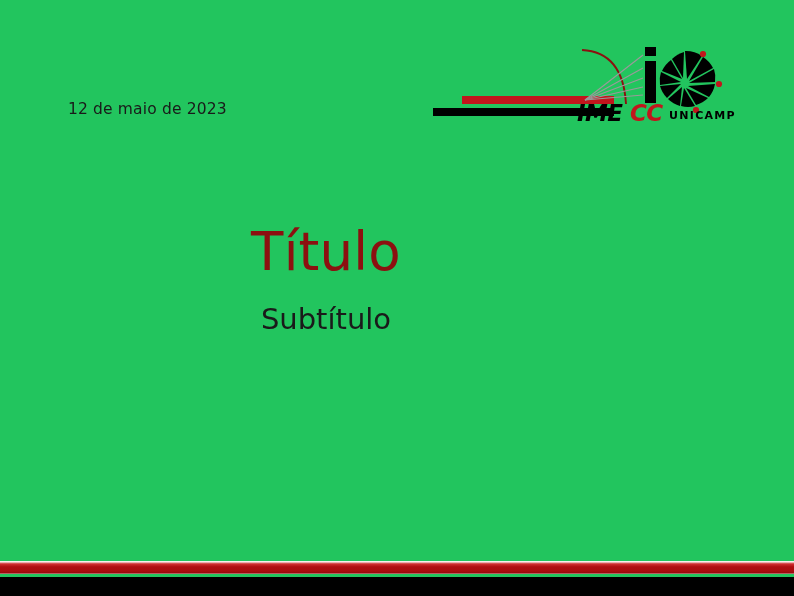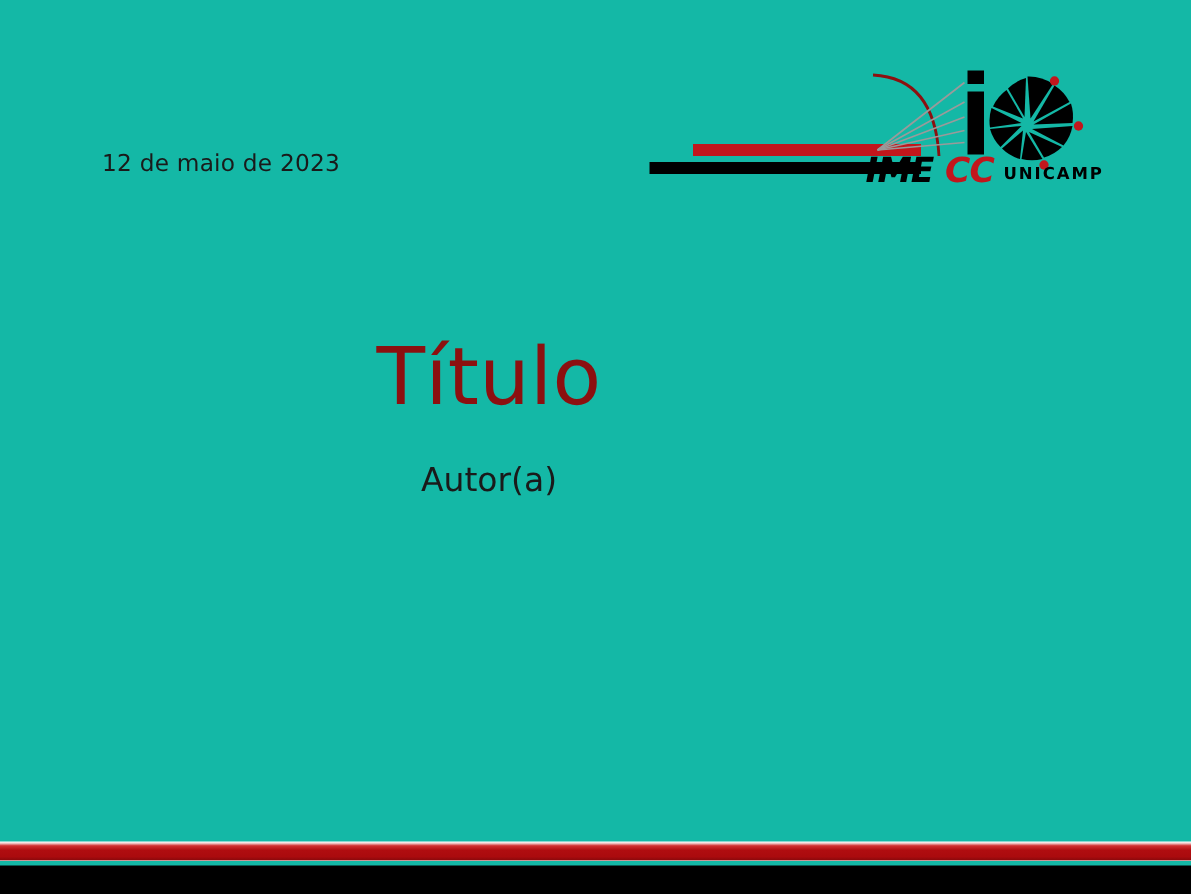--- a/index.html
+++ b/index.html
@@ -5,21 +5,21 @@
 <style>
   html, body {
     margin: 0;
     padding: 0;
     background: #ffffff;
   }
   #slide {
     position: relative;
     width: 794px;
     height: 596px;
-    background: #14b8a6;
+    background: #22c55e;
     overflow: hidden;
     font-family: "DejaVu Sans", "Liberation Sans", sans-serif;
     -webkit-font-smoothing: antialiased;
   }
 
   
   #date-text {
     position: absolute;
     left: 68px;
     top: 100px;
@@ -159,19 +159,19 @@
 
       <text x="0" y="79" font-family="'DejaVu Sans','Liberation Sans',sans-serif" font-size="23" font-weight="bold" font-style="italic" letter-spacing="-0.6" fill="#000000">IME</text>
       <text x="53" y="79" font-family="'DejaVu Sans','Liberation Sans',sans-serif" font-size="23" font-weight="bold" font-style="italic" letter-spacing="-0.6" fill="#c2161c">CC</text>
 
       <text x="92" y="77" font-family="'DejaVu Sans','Liberation Sans',sans-serif" font-size="11" font-weight="bold" letter-spacing="1.3" fill="#000000">UNICAMP</text>
     </svg>
   </div>
 
   <div id="title-block">
     <div id="slide-title">Título</div>
-    <div id="slide-author">Autor(a)</div>
+    <div id="slide-subtitle">Subtítulo</div>
   </div>
 
   <div id="footer-red"></div>
   <div id="footer-black"></div>
 
 </div>
 
 </body></html>

